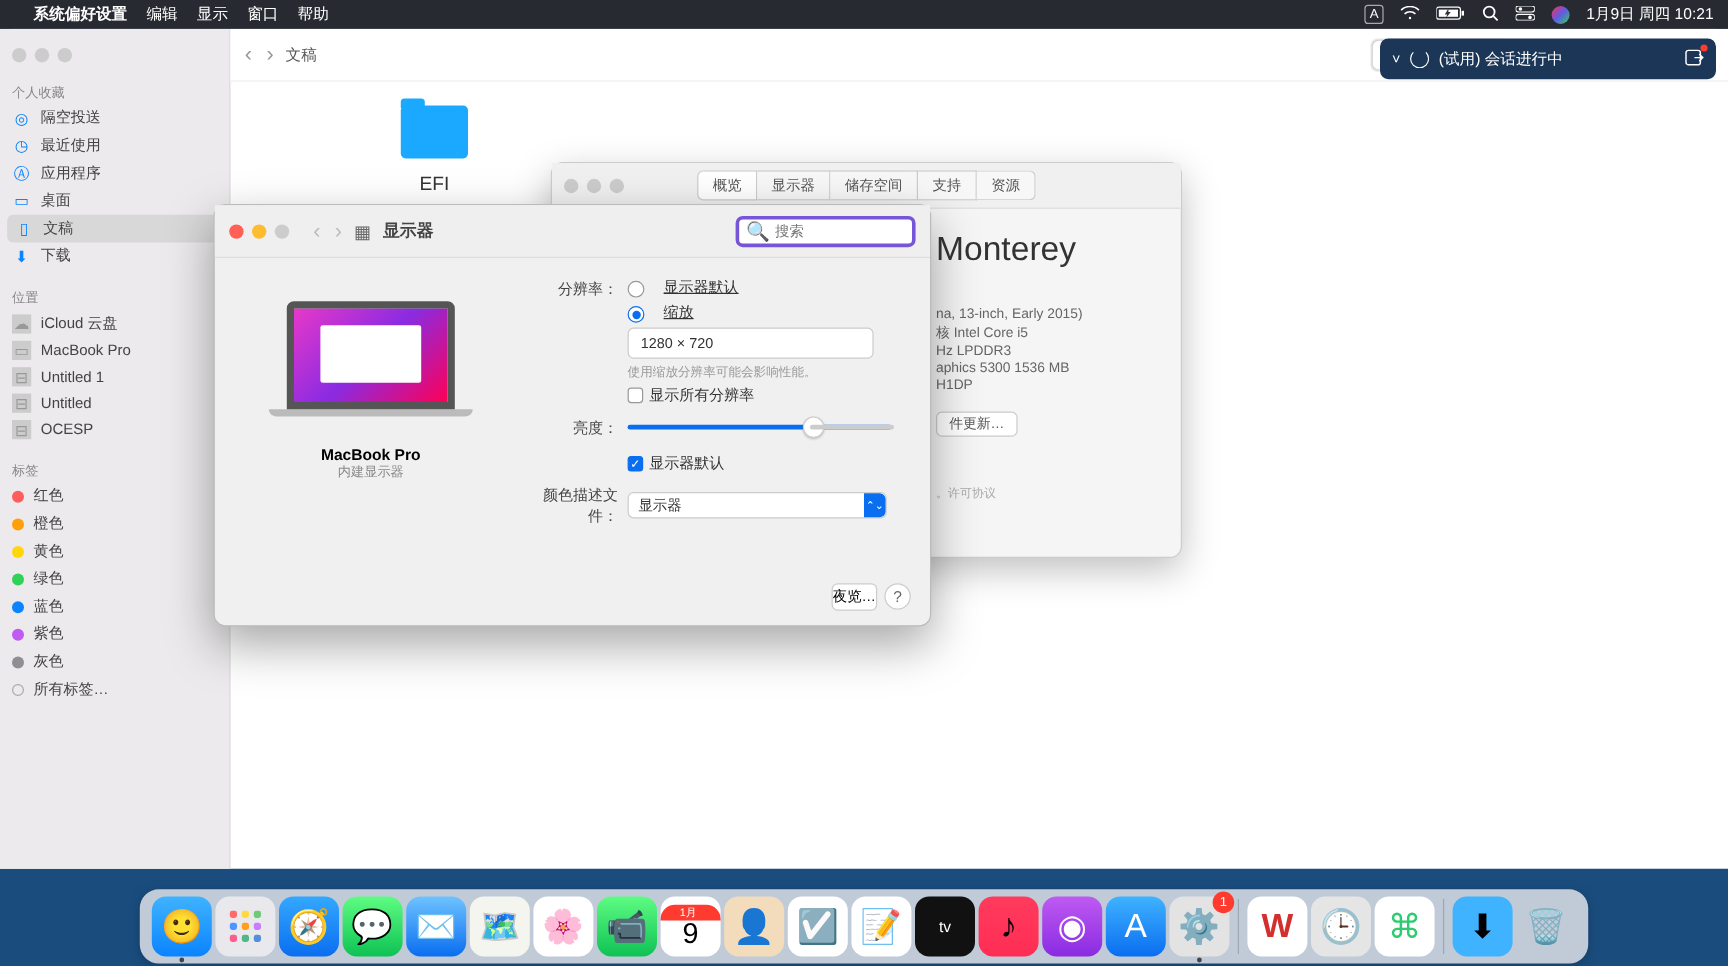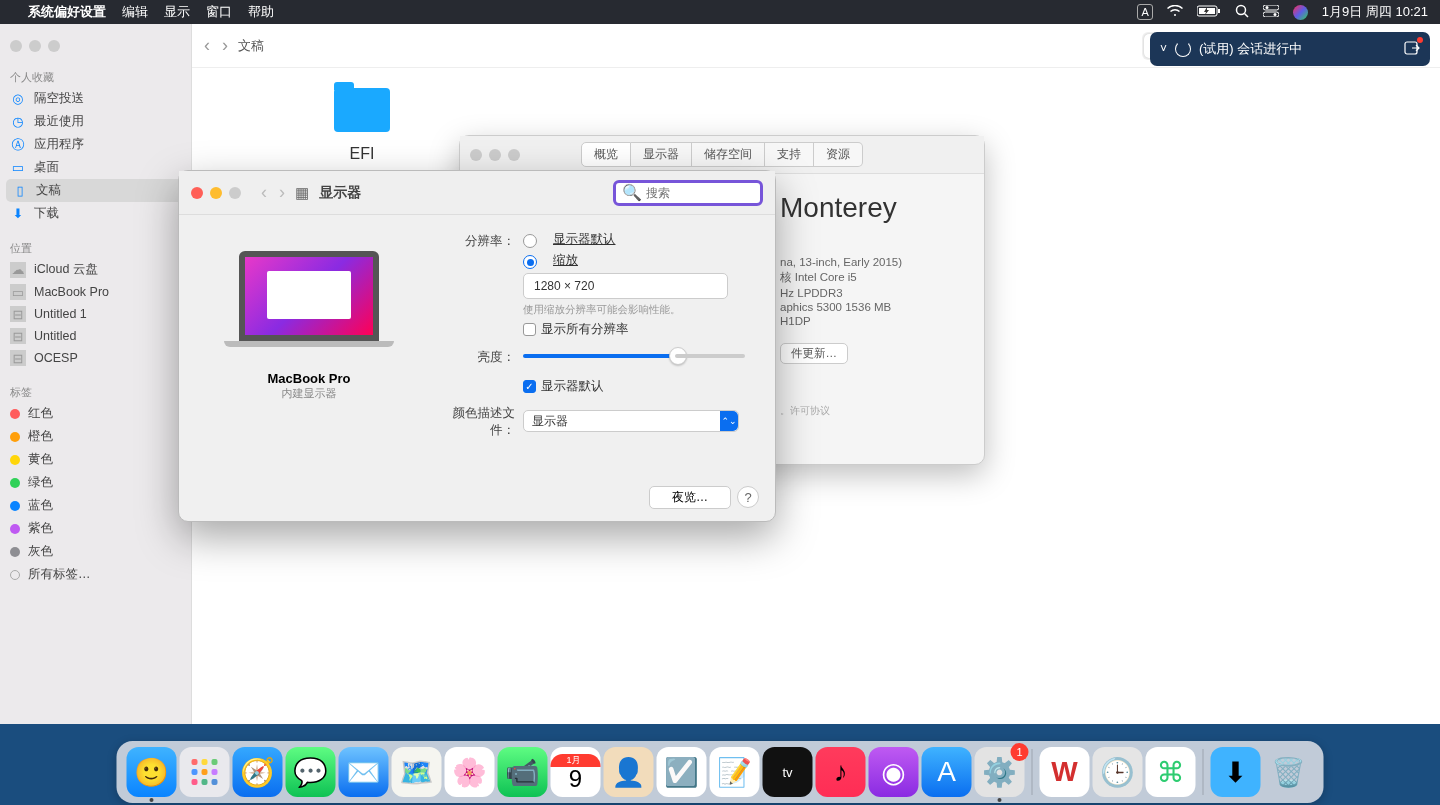--- a/index.html
+++ b/index.html
@@ -87,21 +87,21 @@
 .checkbox-row { display:flex; align-items:center; gap:5px; font-size:12.5px; margin: 2px 0; }
 .cb { width:13px; height:13px; border:1px solid #999; border-radius:3px; background:#fff; display:inline-flex; align-items:center; justify-content:center; }
 .cb.checked { background:#0a6ef0; border-color:#0a6ef0; color:#fff; font-size:10px; }
 .slider { width: 220px; height: 4px; background:#0a6ef0; border-radius: 3px; position: relative; margin: 8px 0; }
 .slider::after { content:''; position:absolute; right:-4px; top:50%; width: 70px; height:4px; background:#ccc; transform:translateY(-50%); border-radius:3px; left: 152px; }
 .slider-thumb { width:18px; height:18px; background:#fff; border:1px solid #ccc; border-radius:50%; position:absolute; left:146px; top:-7px; box-shadow: 0 1px 2px rgba(0,0,0,.2); }
 .popup-sel { display:flex; align-items:center; background:#fff; border:1px solid #ccc; border-radius:5px; width: 216px; height:22px; }
 .popup-sel span { padding:0 8px; font-size:12px; flex:1; }
 .popup-arrow { width:18px; height:100%; background:#0a6ef0; border-radius:0 5px 5px 0; display:flex; align-items:center; justify-content:center; color:#fff; font-size:9px; }
 .prefs-footer { display:flex; gap:6px; position:absolute; bottom:12px; right:16px; }
-.pf-btn { padding: 2px 22px; border:1px solid #ccc; border-radius:5px; background:#fff; font-size:12px; }
+.pf-btn { padding: 2px 0; border:1px solid #ccc; border-radius:5px; background:#fff; font-size:12px; }
 .pf-help { width:22px; height:22px; border:1px solid #ccc; border-radius:50%; background:#fff; font-size:13px; display:flex; align-items:center; justify-content:center; color:#666; }
 
 
 .session-banner { position:absolute; top: 32px; right: 10px; width: 280px; height: 34px; background: #1c3657; border-radius: 7px; display:flex; align-items:center; gap:8px; padding: 0 10px; color:#fff; font-size:13px; z-index:80; box-shadow: 0 0 0 1px rgba(255,255,255,.1); }
 .sb-chev { font-size: 12px; }
 .sb-spin { width:16px; height:16px; border:1.5px solid #fff; border-radius:50%; border-top-color: transparent; }
 .sb-exit { margin-left:auto; position:relative; }
 .sb-exit-dot { width:6px; height:6px; background:#ff3b30; border-radius:50%; position:absolute; top:-3px; right:-3px; }
 
 

